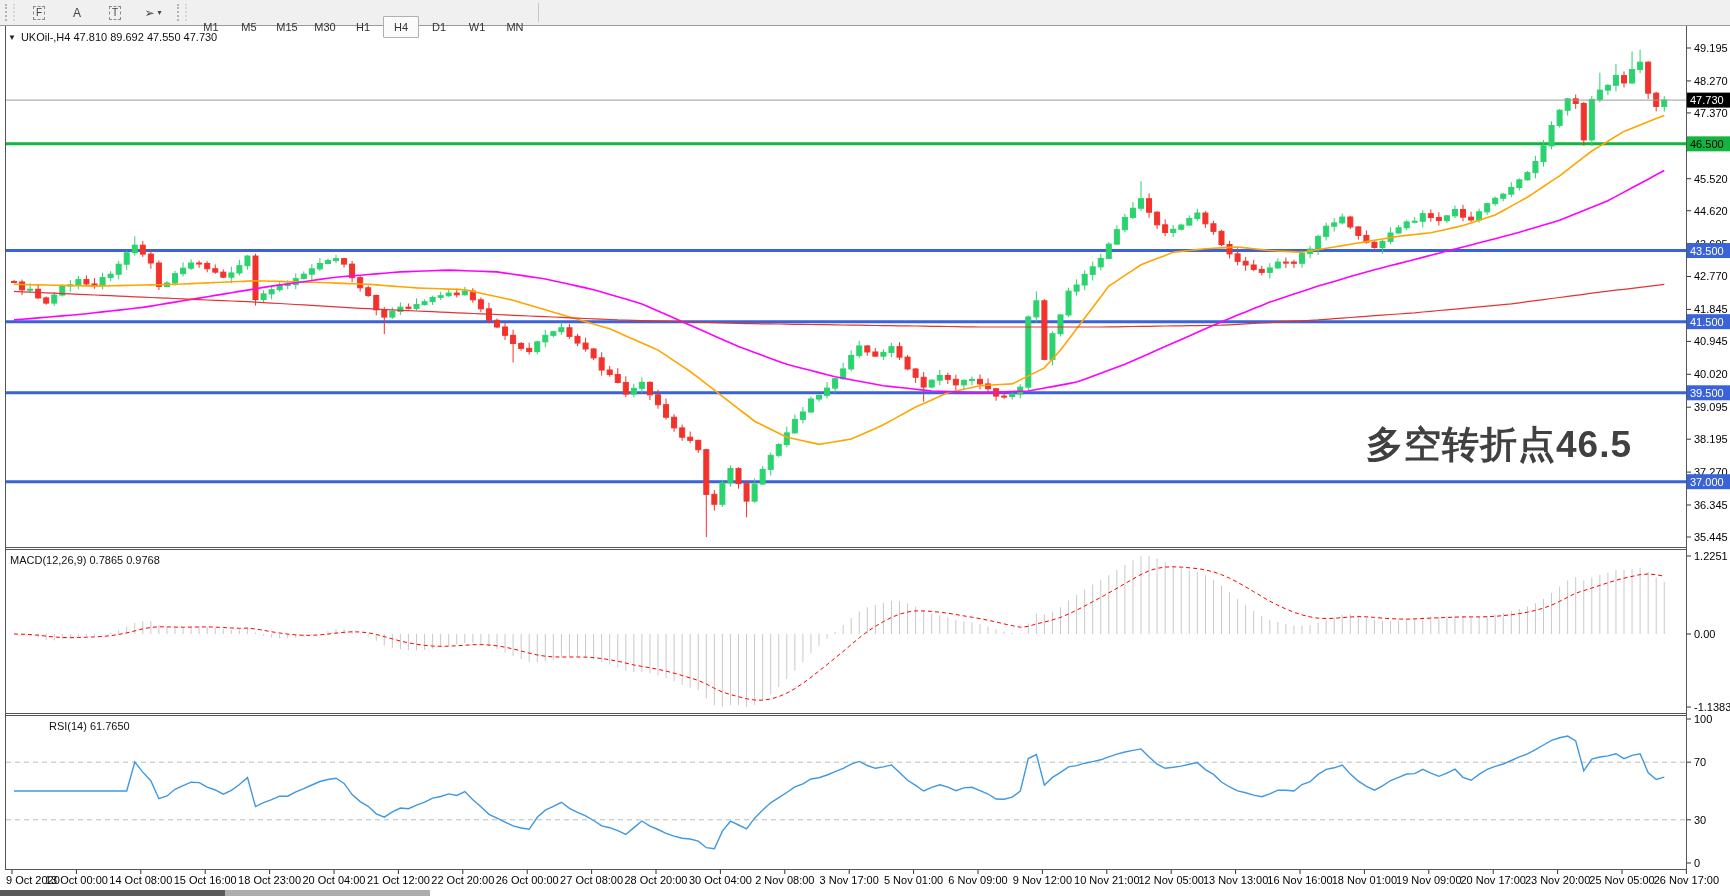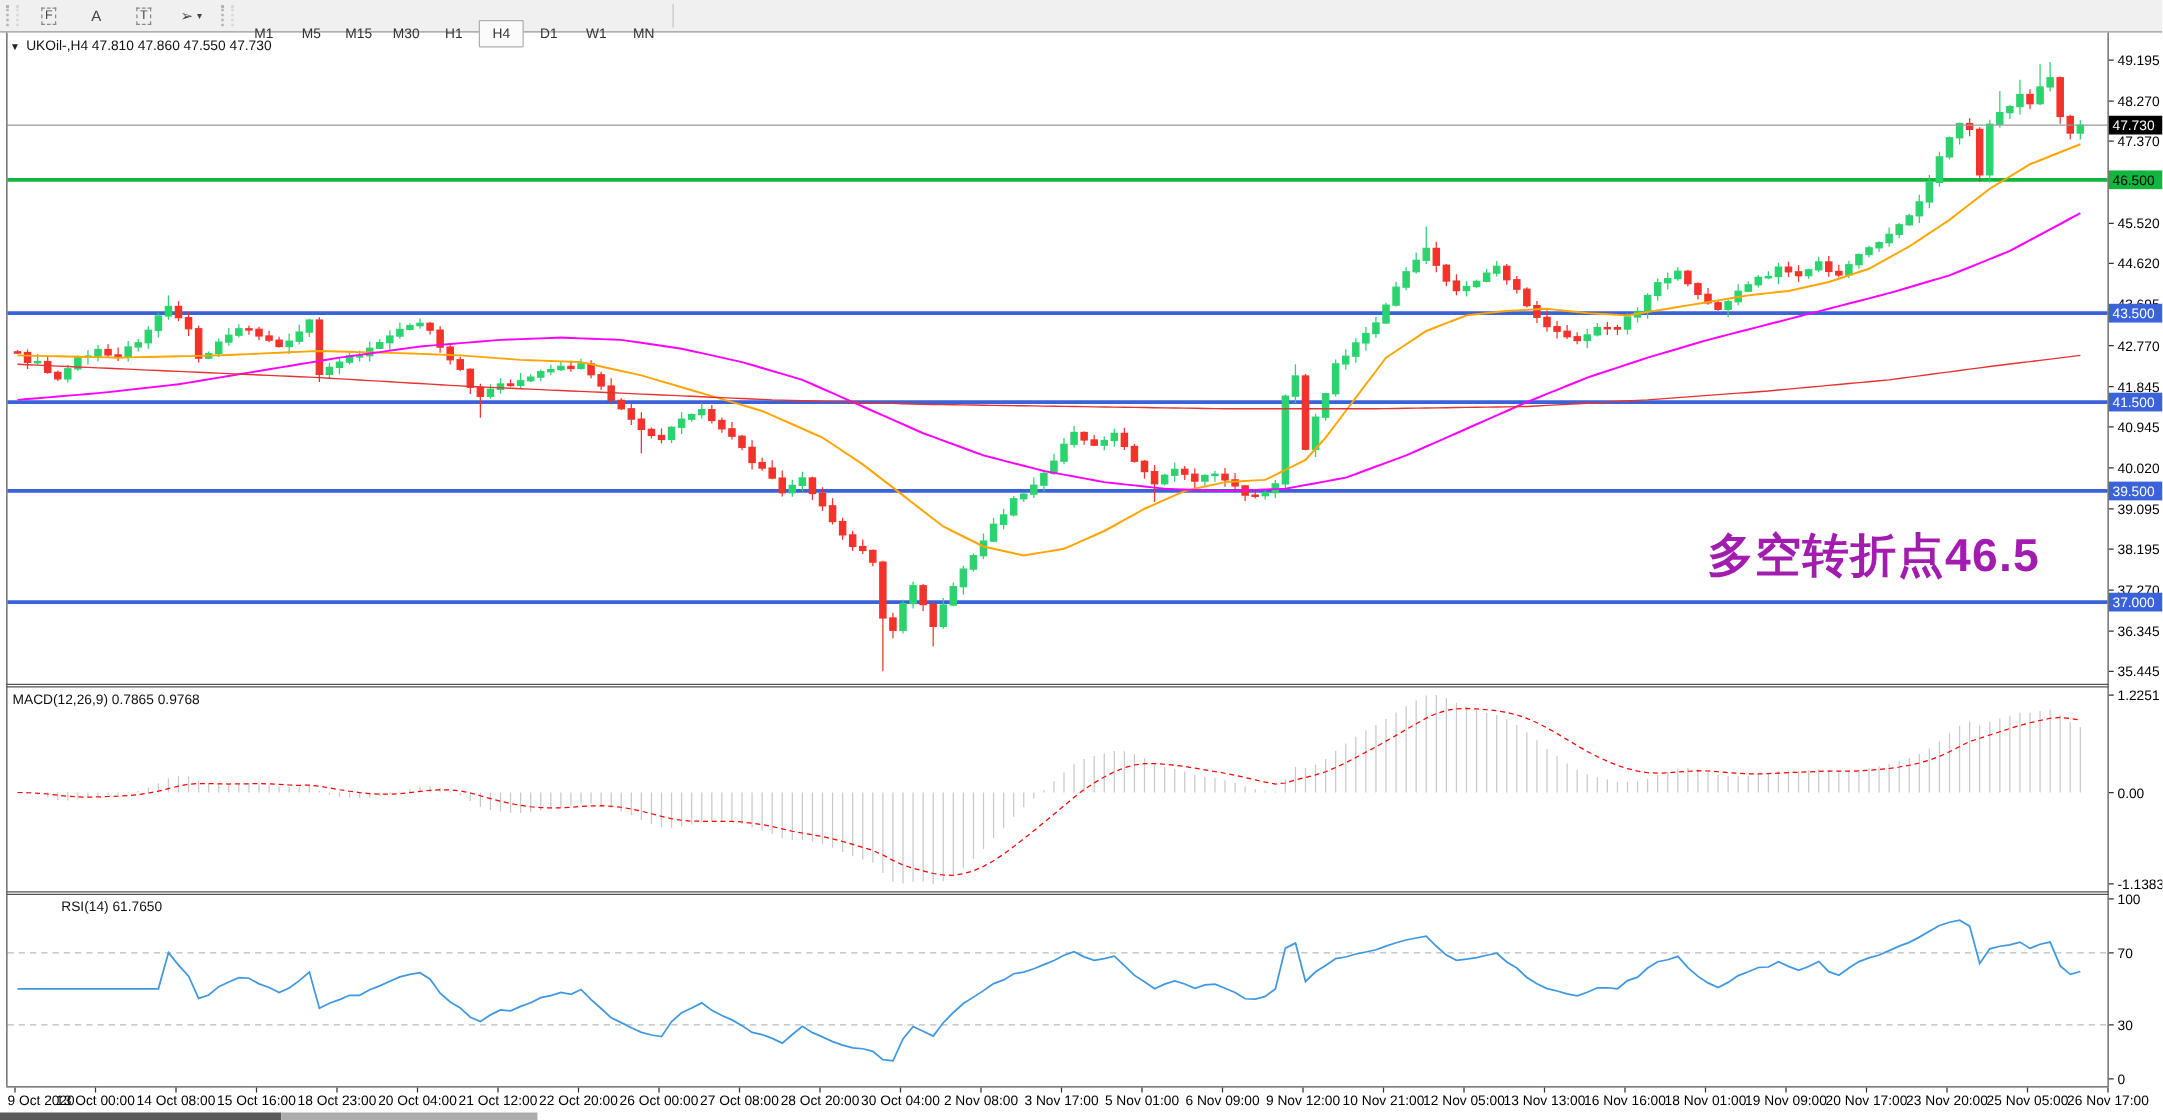--- a/index.html
+++ b/index.html
@@ -16,21 +16,21 @@
   .dashedbox{border:1px dashed #8a8a8a;padding:0 2px;font-size:10px;line-height:12px;color:#444;}
   .caret{font-size:8px;color:#444;margin-left:3px;}
   .tsep{width:1px;height:19px;background:#c6c6c6;margin:0 4px;}
   
   .flabel{position:absolute;font-size:11px;color:#111;white-space:nowrap;z-index:3;}
   #symline{left:8px;top:31px;display:flex;align-items:center;}
   #symline .dd{font-size:8px;margin-right:5px;color:#222;}
   #macdlabel{left:10px;top:554px;}
   #rsilabel{left:10px;top:720px;padding-left:39px;}
   #annot{position:absolute;left:1366px;top:420px;font-size:37px;font-weight:700;
-         color:#a21caf;z-index:4;font-family:"Liberation Sans",sans-serif;letter-spacing:1px;}
+         color:#404040;z-index:4;font-family:"Liberation Sans",sans-serif;letter-spacing:1px;}
   #chartsvg{position:absolute;left:0;top:0;z-index:1;font-family:"Liberation Sans",sans-serif;}
 </style>
 </head>
 <body>
 
 <div id="app">
   <div id="toolbar">
     <span class="grip"></span>
     <span id="toolbox" style="display:flex;align-items:center;">
         <span class="tbtn">
@@ -827,18 +827,18 @@
         <line x1="5.5" y1="25" x2="5.5" y2="869" stroke="#555"></line>
         <line x1="1686.5" y1="25" x2="1686.5" y2="869" stroke="#555"></line>
         <rect x="0" y="890" width="225" height="6" fill="#5a5a5a"></rect>
         <rect x="225" y="890" width="205" height="6" fill="#adadad"></rect>
       </g>
       <rect x="6" y="26" width="1680" height="1" fill="none"></rect>
     </svg>
 
   <div id="symline" class="flabel">
     <span class="dd">▼</span>
-    <span>UKOil-,H4  47.810 47.860 47.550 47.730</span>
+    <span>UKOil-,H4  47.810 89.692 47.550 47.730</span>
   </div>
   <div id="macdlabel" class="flabel">MACD(12,26,9) 0.7865 0.9768</div>
   <div id="rsilabel" class="flabel">RSI(14) 61.7650</div>
   <div id="annot">多空转折点46.5</div>
 </div>
 
 </body></html>

